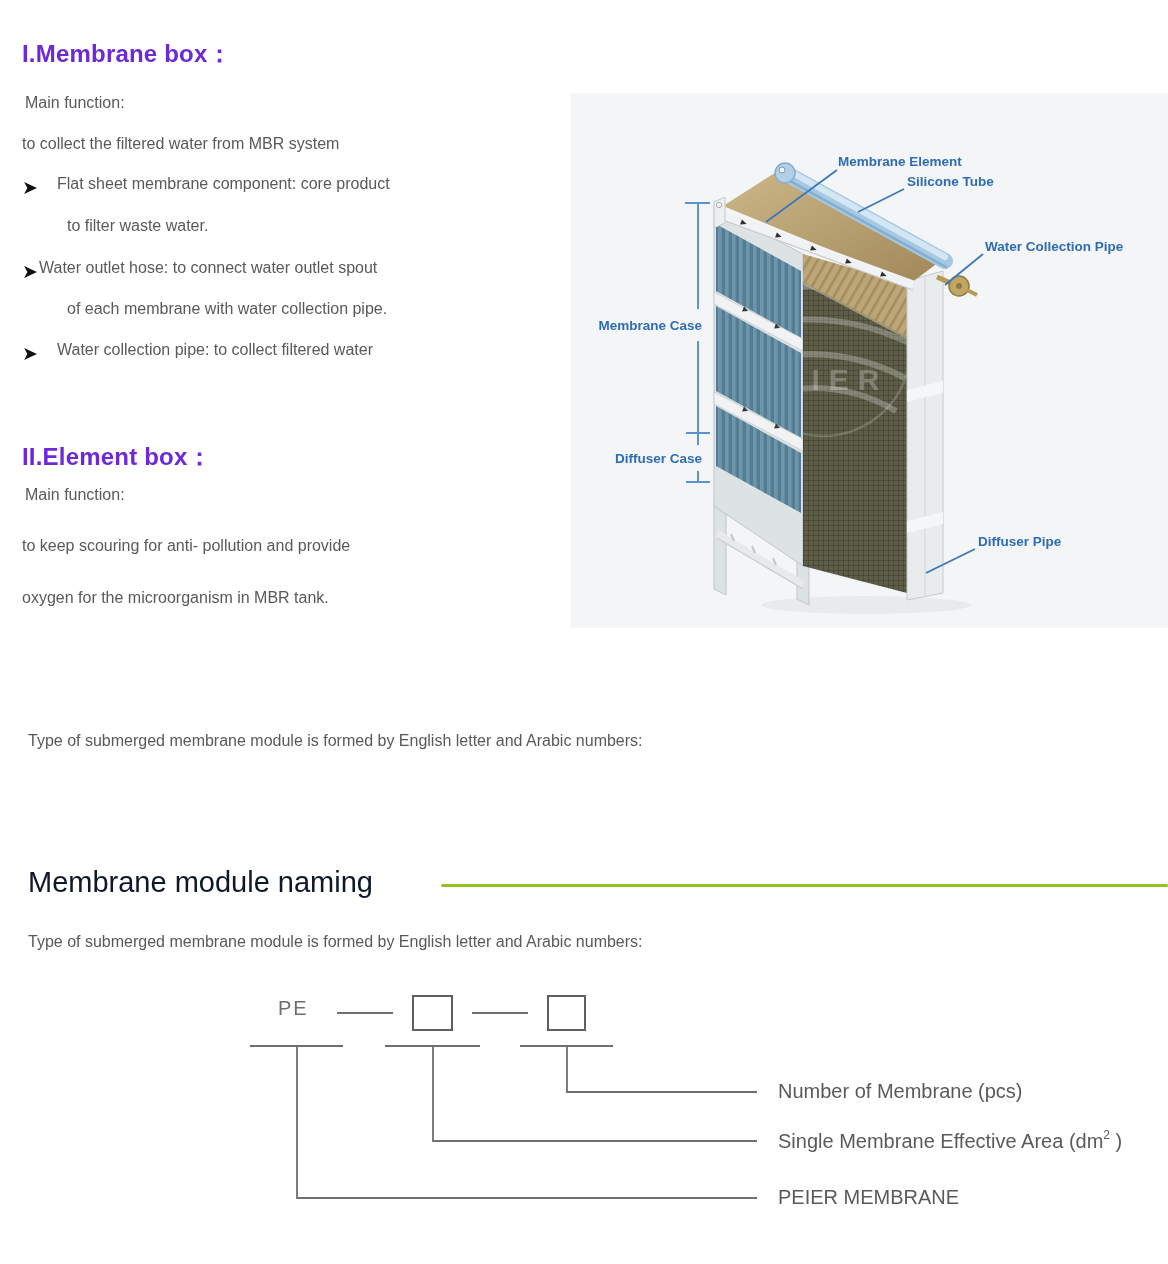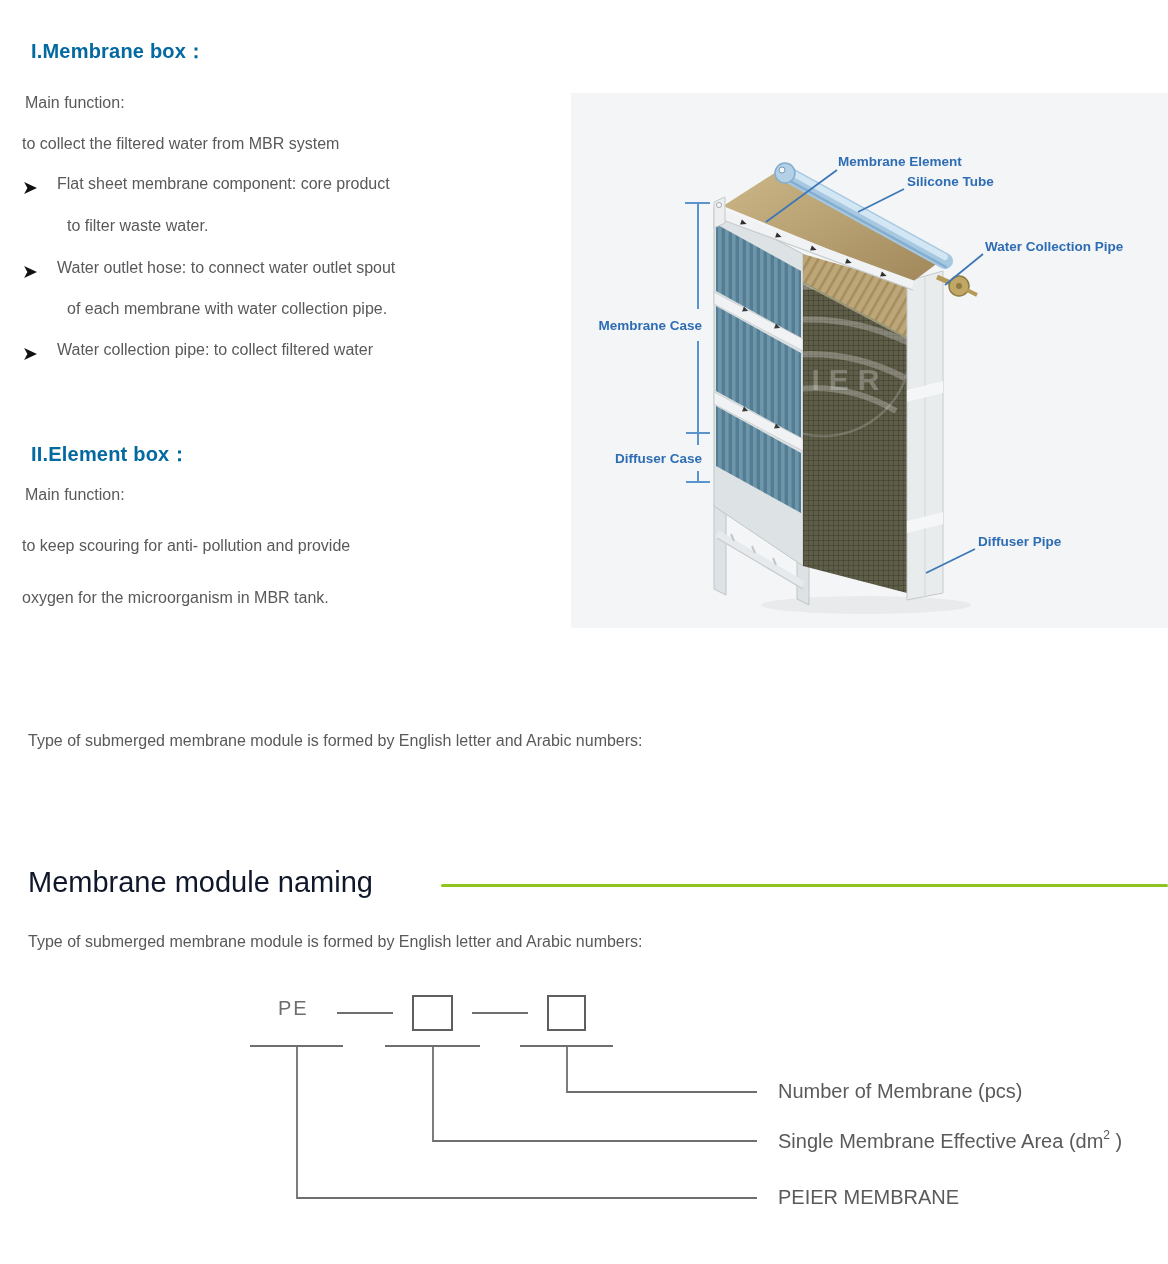--- a/index.html
+++ b/index.html
@@ -1,21 +1,21 @@
 <!DOCTYPE html>
 <html><head>
 <meta charset="utf-8">
 <style>
   html,body{margin:0;padding:0;}
   body{
     width:1168px;height:1264px;position:relative;background:#ffffff;
     font-family:"Liberation Sans", sans-serif;color:#58595b;overflow:hidden;
   }
   .abs{position:absolute;white-space:nowrap;}
-  .h1{font-size:20px;font-weight:bold;color:#0369a1;letter-spacing:0.2px;margin-left:9px;}
+  .h1{font-size:24px;font-weight:bold;color:#6d28d9;letter-spacing:0.2px;}
   .body-line{font-size:16px;color:#58595b;}
   .bullet-arrow{font-size:19px;color:#111111;}
   .blue-heading{font-size:29px;font-weight:normal;color:#0f172a;}
   .green-rule{position:absolute;background:#8fc31f;height:3px;border-radius:2px;}
   .img-block{position:absolute;left:571px;top:93px;width:597px;height:535px;background:#f4f5f6;}
   .naming-label{font-size:20px;color:#5a5a5a;}
   .naming-label sup{font-size:12px;position:relative;top:-1px;}
   .pe-prefix{font-size:20px;color:#6d6d6d;letter-spacing:2px;}
   .naming-box{position:absolute;border:2px solid #5f5f5f;background:#ffffff;}
   svg text{font-family:"Liberation Sans", sans-serif;}
@@ -27,21 +27,21 @@
 <div class="abs h1" style="left:22px;top:38px;">I.Membrane box：</div>
 
 <div class="abs body-line" style="left:25px;top:94px;">Main function:</div>
 <div class="abs body-line" style="left:22px;top:135px;">to collect the filtered water from MBR system</div>
 
 <div class="abs bullet-arrow" style="left:22px;top:176px;">➤</div>
 <div class="abs body-line" style="left:57px;top:175px;">Flat sheet membrane component: core product</div>
 <div class="abs body-line" style="left:67px;top:217px;">to filter waste water.</div>
 
 <div class="abs bullet-arrow" style="left:22px;top:260px;">➤</div>
-<div class="abs body-line" style="left:57px;top:259px;">Water outlet hose: to connect water outlet spout</div>
+<div class="abs body-line" style="left:39px;top:259px;">Water outlet hose: to connect water outlet spout</div>
 <div class="abs body-line" style="left:67px;top:300px;">of each membrane with water collection pipe.</div>
 
 <div class="abs bullet-arrow" style="left:22px;top:342px;">➤</div>
 <div class="abs body-line" style="left:57px;top:341px;">Water collection pipe: to collect filtered water</div>
 
 <div class="abs h1" style="left:22px;top:441px;">II.Element box：</div>
 <div class="abs body-line" style="left:25px;top:486px;">Main function:</div>
 <div class="abs body-line" style="left:22px;top:537px;">to keep scouring for anti- pollution and provide</div>
 <div class="abs body-line" style="left:22px;top:589px;">oxygen for the microorganism in MBR tank.</div>
 

